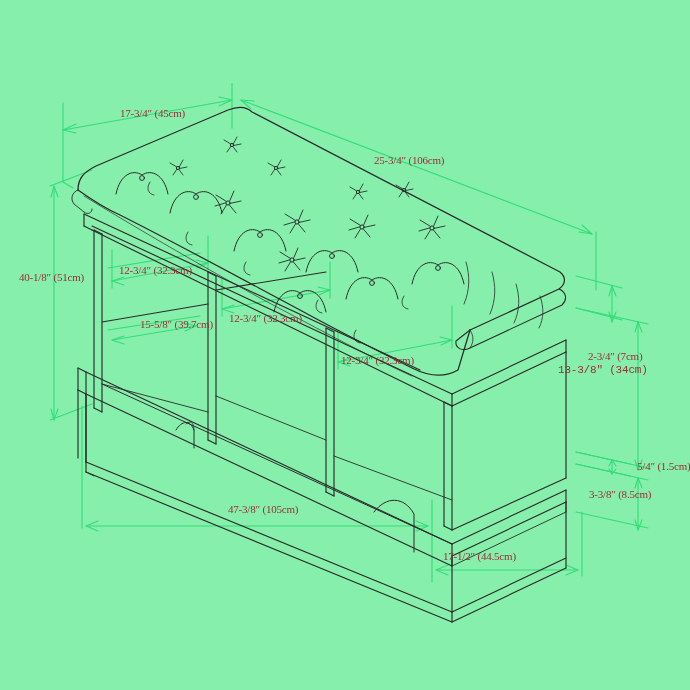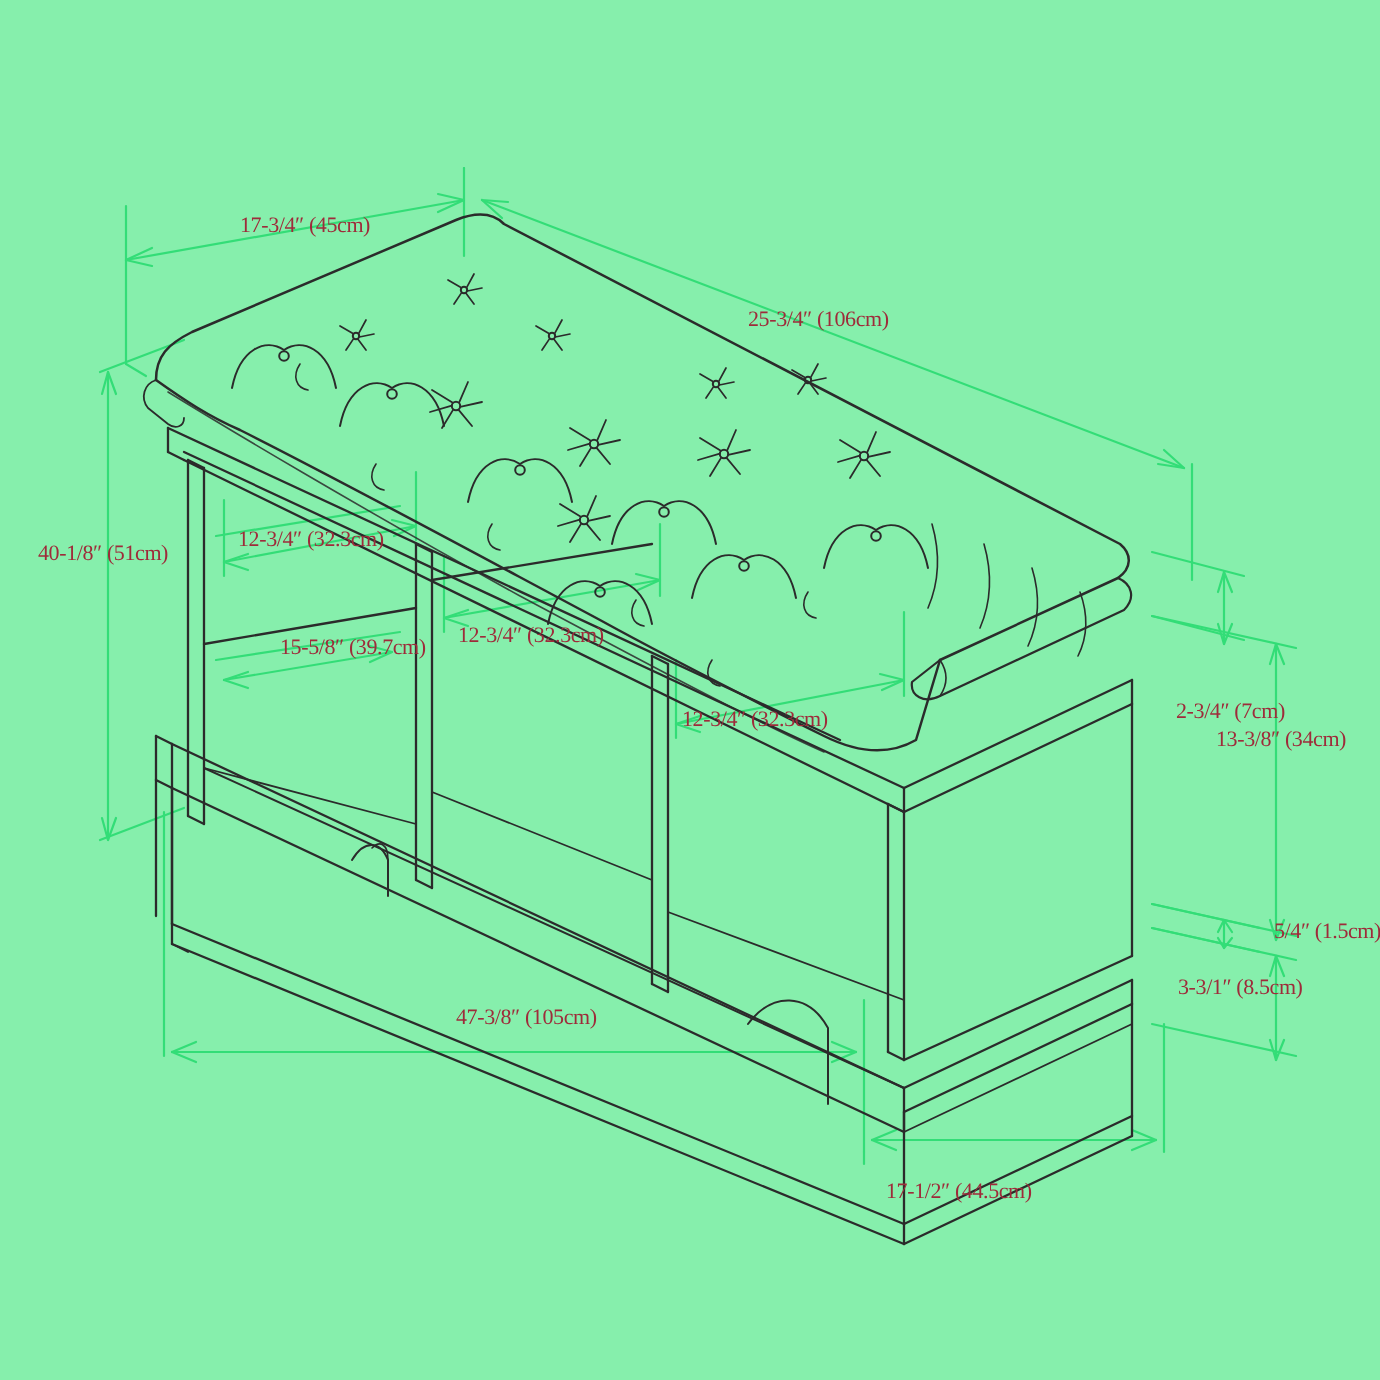--- a/index.html
+++ b/index.html
@@ -271,23 +271,23 @@
   <div class="dimlabel" style="left:119px; top:265px;">12-3/4″ (32.3cm)</div>
 
   <div class="dimlabel" style="left:116px; top:319px;margin-left:24px;">15-5/8″ (39.7cm)</div>
 
   <div class="dimlabel" style="left:229px; top:313px;">12-3/4″ (32.3cm)</div>
 
   <div class="dimlabel" style="left:341px; top:355px;">12-3/4″ (32.3cm)</div>
 
   <div class="dimlabel" style="left:588px; top:307px;margin-top:44px;">2-3/4″ (7cm)</div>
 
-  <div class="dimlabel" style="left:608px; top:365px;">13-3/8″ (34cm)</div>
+  <div class="dimlabel" style="left:558px; top:365px;font-family:Liberation Mono, monospace;">13-3/8″ (34cm)</div>
 
   <div class="dimlabel" style="left:637px; top:461px;">5/4″ (1.5cm)</div>
 
-  <div class="dimlabel" style="left:589px; top:489px;">3-3/1″ (8.5cm)</div>
+  <div class="dimlabel" style="left:589px; top:489px;">3-3/8″ (8.5cm)</div>
 
   <div class="dimlabel" style="left:228px; top:504px;">47-3/8″ (105cm)</div>
 
-  <div class="dimlabel" style="left:443px; top:551px;margin-top:40px;">17-1/2″ (44.5cm)</div>
+  <div class="dimlabel" style="left:443px; top:551px;">17-1/2″ (44.5cm)</div>
 
 </div>
 
 </body></html>

